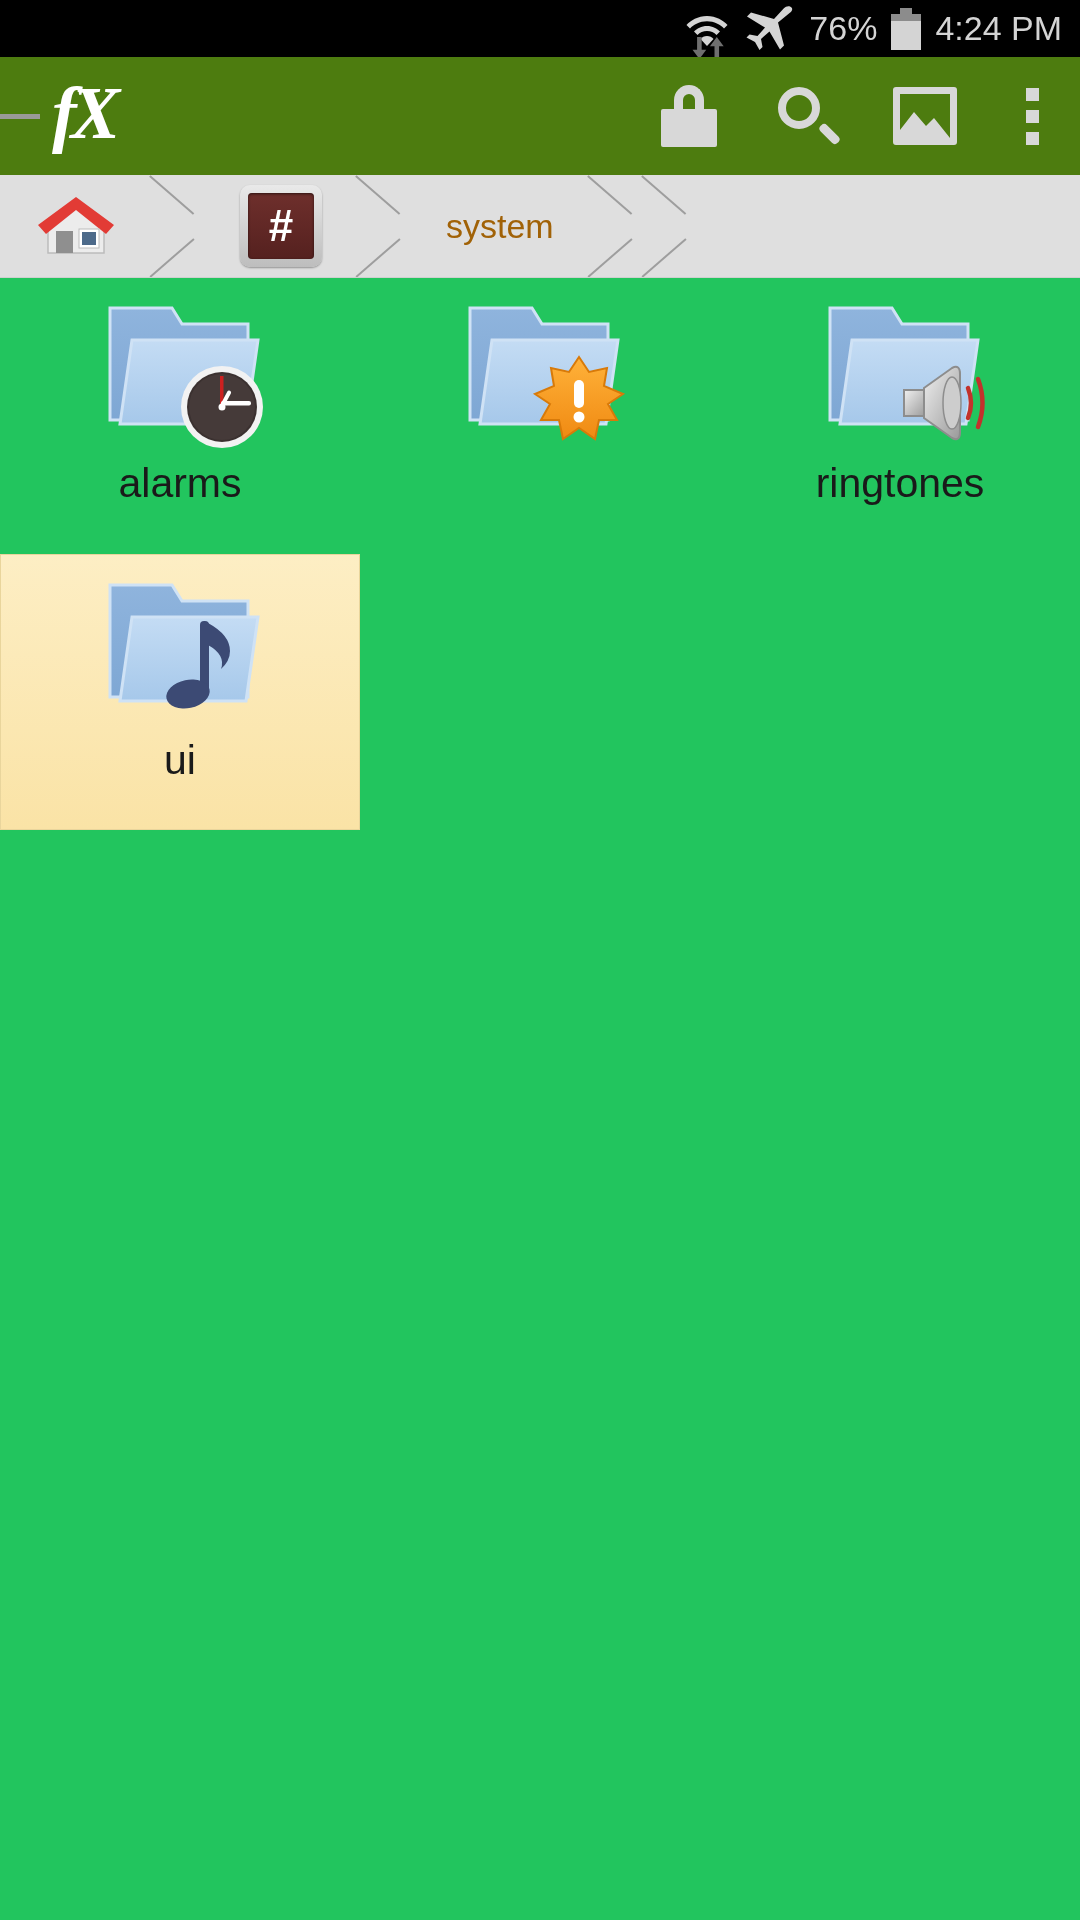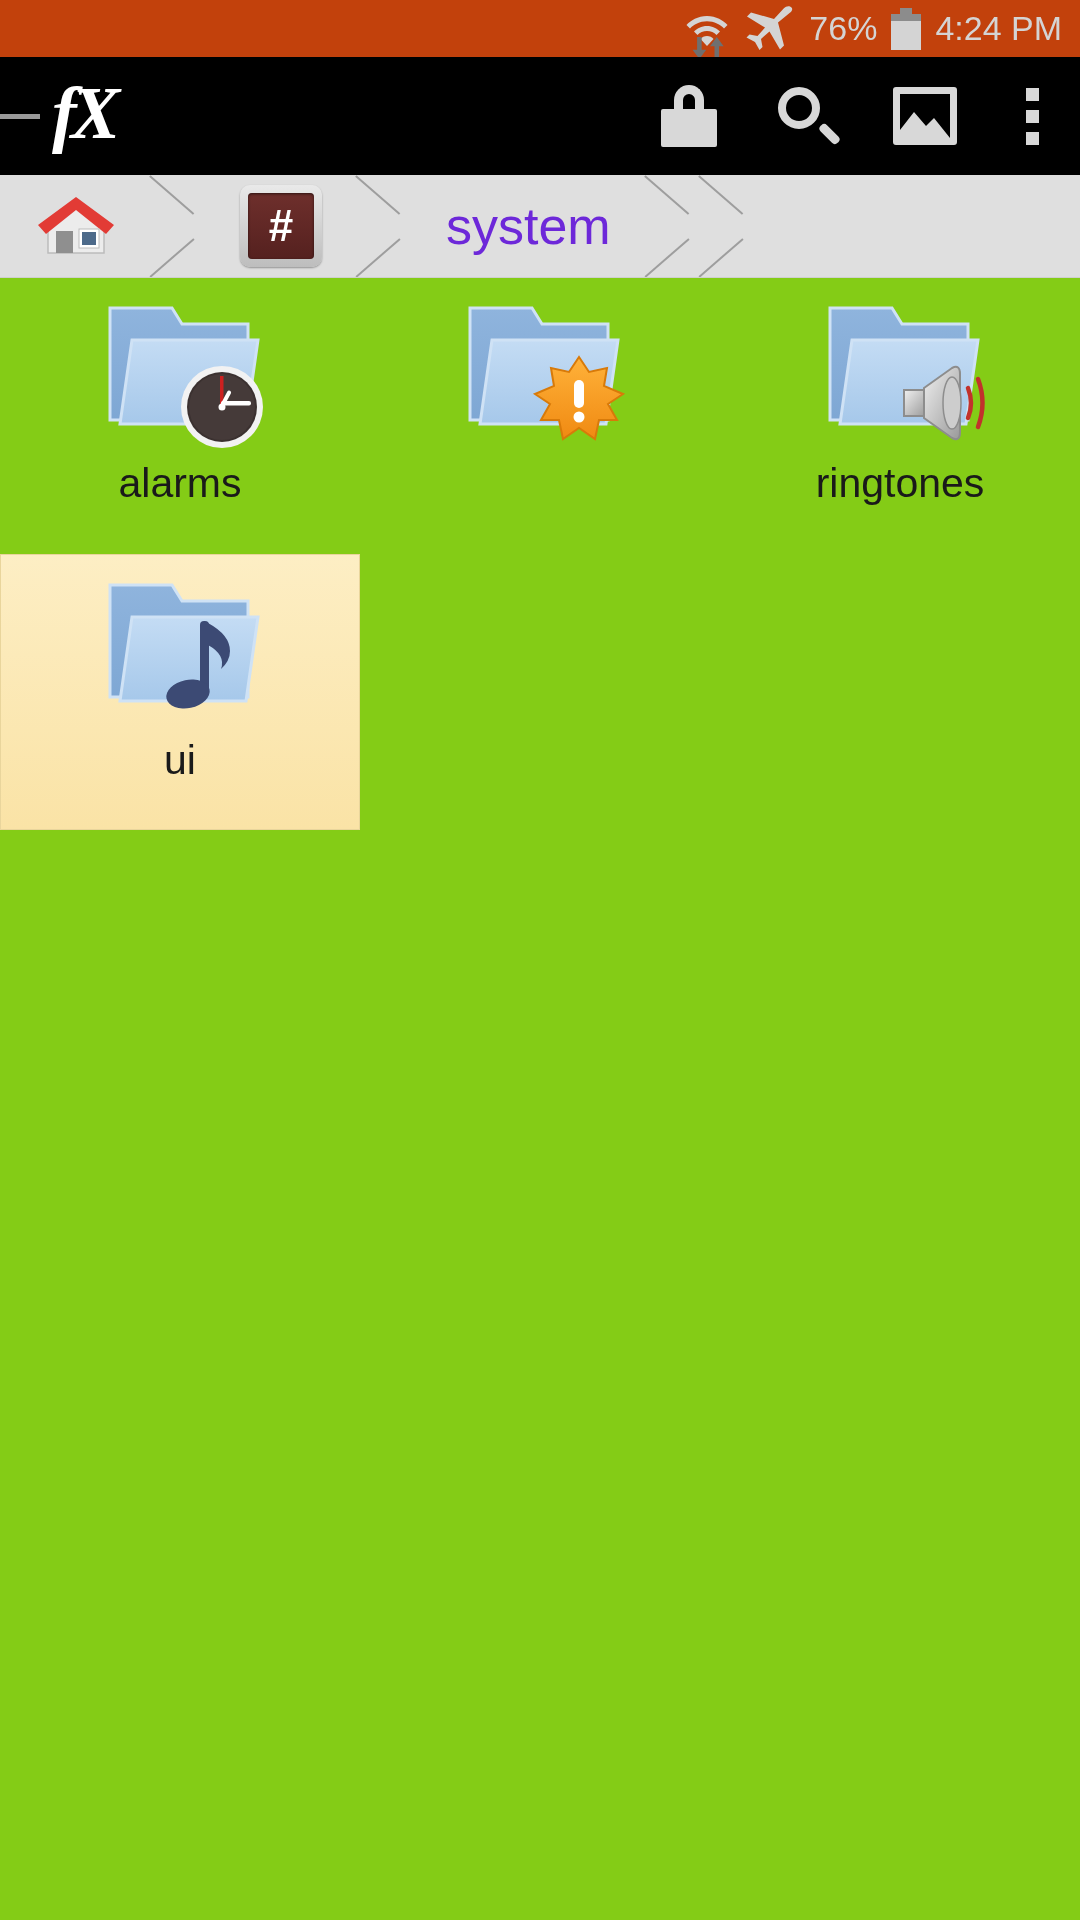--- a/index.html
+++ b/index.html
@@ -7,21 +7,21 @@
     width:1080px; height:1920px;
     background:#eeeeee;
     font-family:"Liberation Sans", sans-serif;
     overflow:hidden;
   }
 
   
   .statusbar{
     position:relative;
     height:57px; width:1080px;
-    background:#c2410c;
+    background:#000000;
     display:flex; align-items:center; justify-content:flex-end;
     padding-right:18px;
     gap:14px;
   }
   .sb-icon{ display:flex; align-items:center; justify-content:center; }
   .sb-text{
     color:#d4d4d4; font-size:34px; letter-spacing:0px;
     font-family:"Liberation Sans", sans-serif; font-weight:300;
   }
   .wifi-wrap{ position:relative; width:44px; height:44px; }
@@ -40,21 +40,21 @@
   }
   .bat-cap{
     position:absolute; top:0; left:9px; width:12px; height:7px;
     background:#8c8c8c;
   }
 
   
   .appbar{
     position:relative;
     height:118px; width:1080px;
-    background:#000000;
+    background:#4d7c0f;
     display:flex; align-items:center;
   }
   .drawer-dash{
     width:40px; height:5px; background:#9a9a9a;
     margin-left:0px; margin-right:12px; flex:0 0 auto;
   }
   .fx-logo{
     color:#ffffff;
     font-family:"Liberation Serif", serif;
     font-style:italic;
@@ -120,21 +120,21 @@
     overflow:hidden;
     border-bottom:1px solid #cfcfcf;
   }
   .crumb{
     position:relative; height:103px;
     display:flex; align-items:center;
     padding:0 34px 0 36px;
     flex:0 0 auto;
   }
   .crumb-label{
-    font-size:52px; color:#6d28d9; font-weight:300;
+    font-size:34px; color:#a16207; font-weight:300;
     white-space:nowrap;
     font-family:"Liberation Sans", sans-serif;
   }
   .chev{
     position:relative; width:54px; height:103px; flex:0 0 auto;
   }
   .chev::before, .chev::after{
     content:""; position:absolute; left:0;
     width:58px; height:1.5px; background:#9e9e9e;
     transform-origin:left center;
@@ -159,21 +159,21 @@
   }
   .hashinner span{
     color:#fff; font-size:44px; font-weight:700; line-height:1;
     font-family:"Liberation Sans", sans-serif;
   }
 
   
   .content{
     position:relative; width:1080px;
     height:calc(1920px - 57px - 118px - 103px);
-    background:#84cc16;
+    background:#22c55e;
     padding:0;
   }
   .grid{
     display:grid;
     grid-template-columns:repeat(3, 360px);
     width:1080px;
   }
   .cell{
     width:360px; height:276px;
     display:flex; flex-direction:column;

